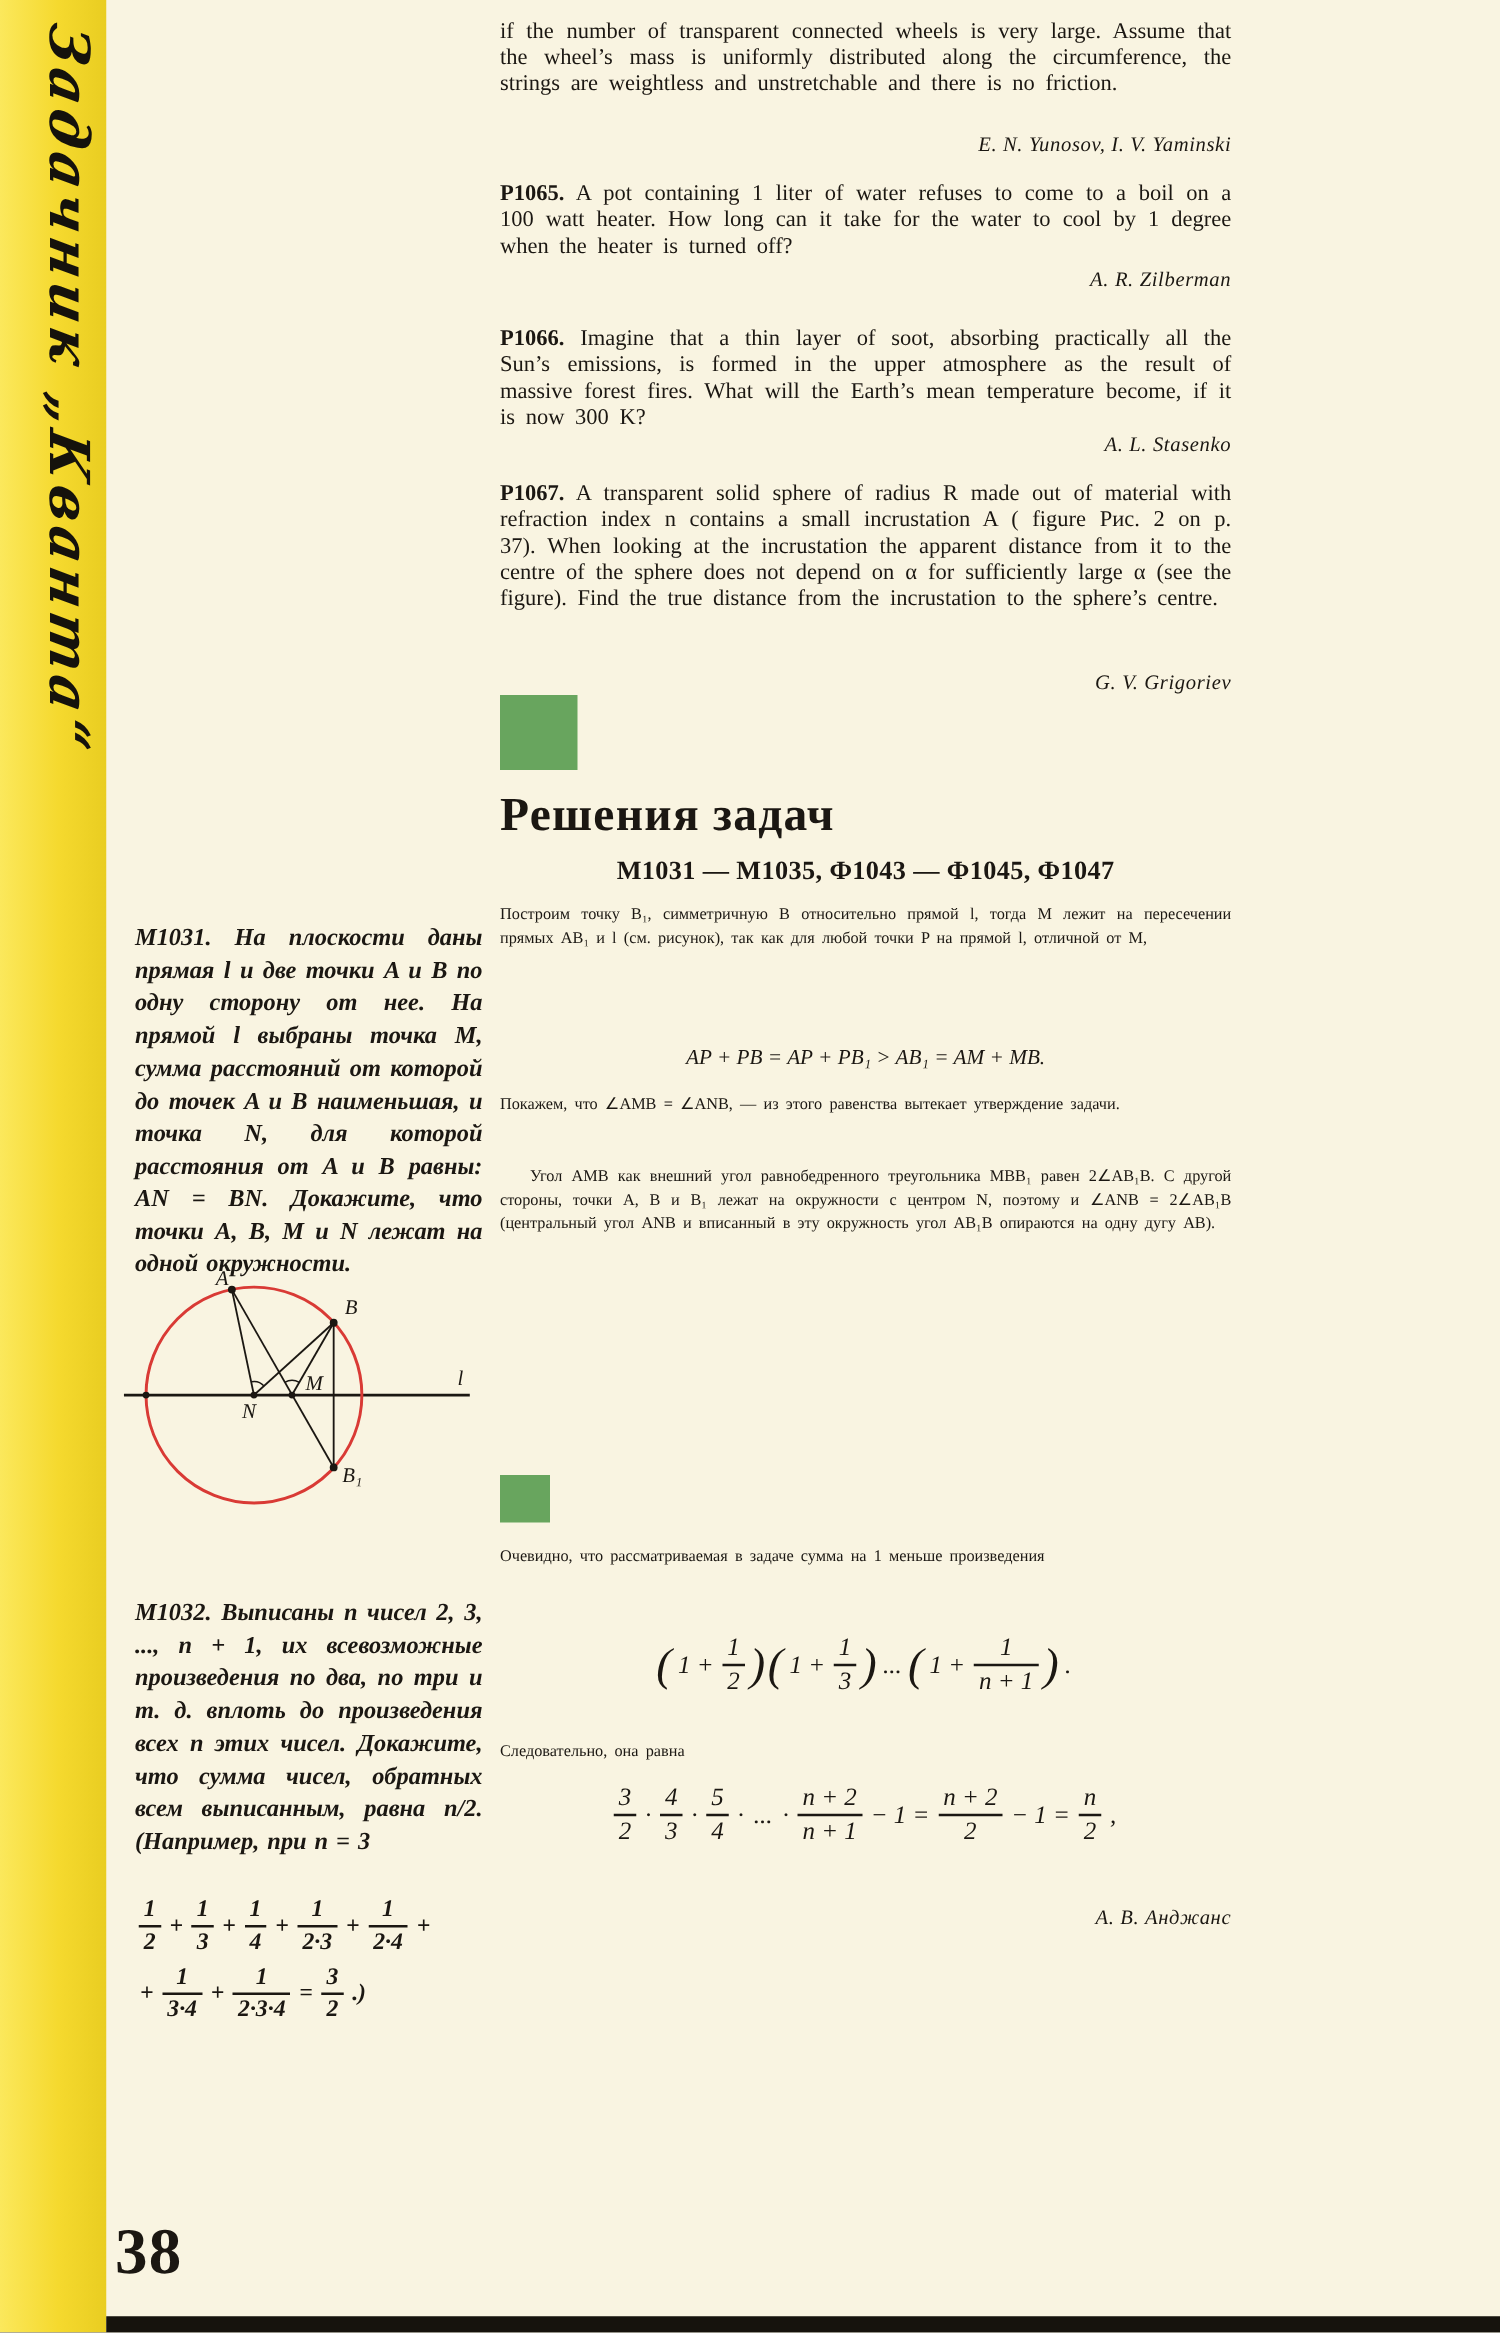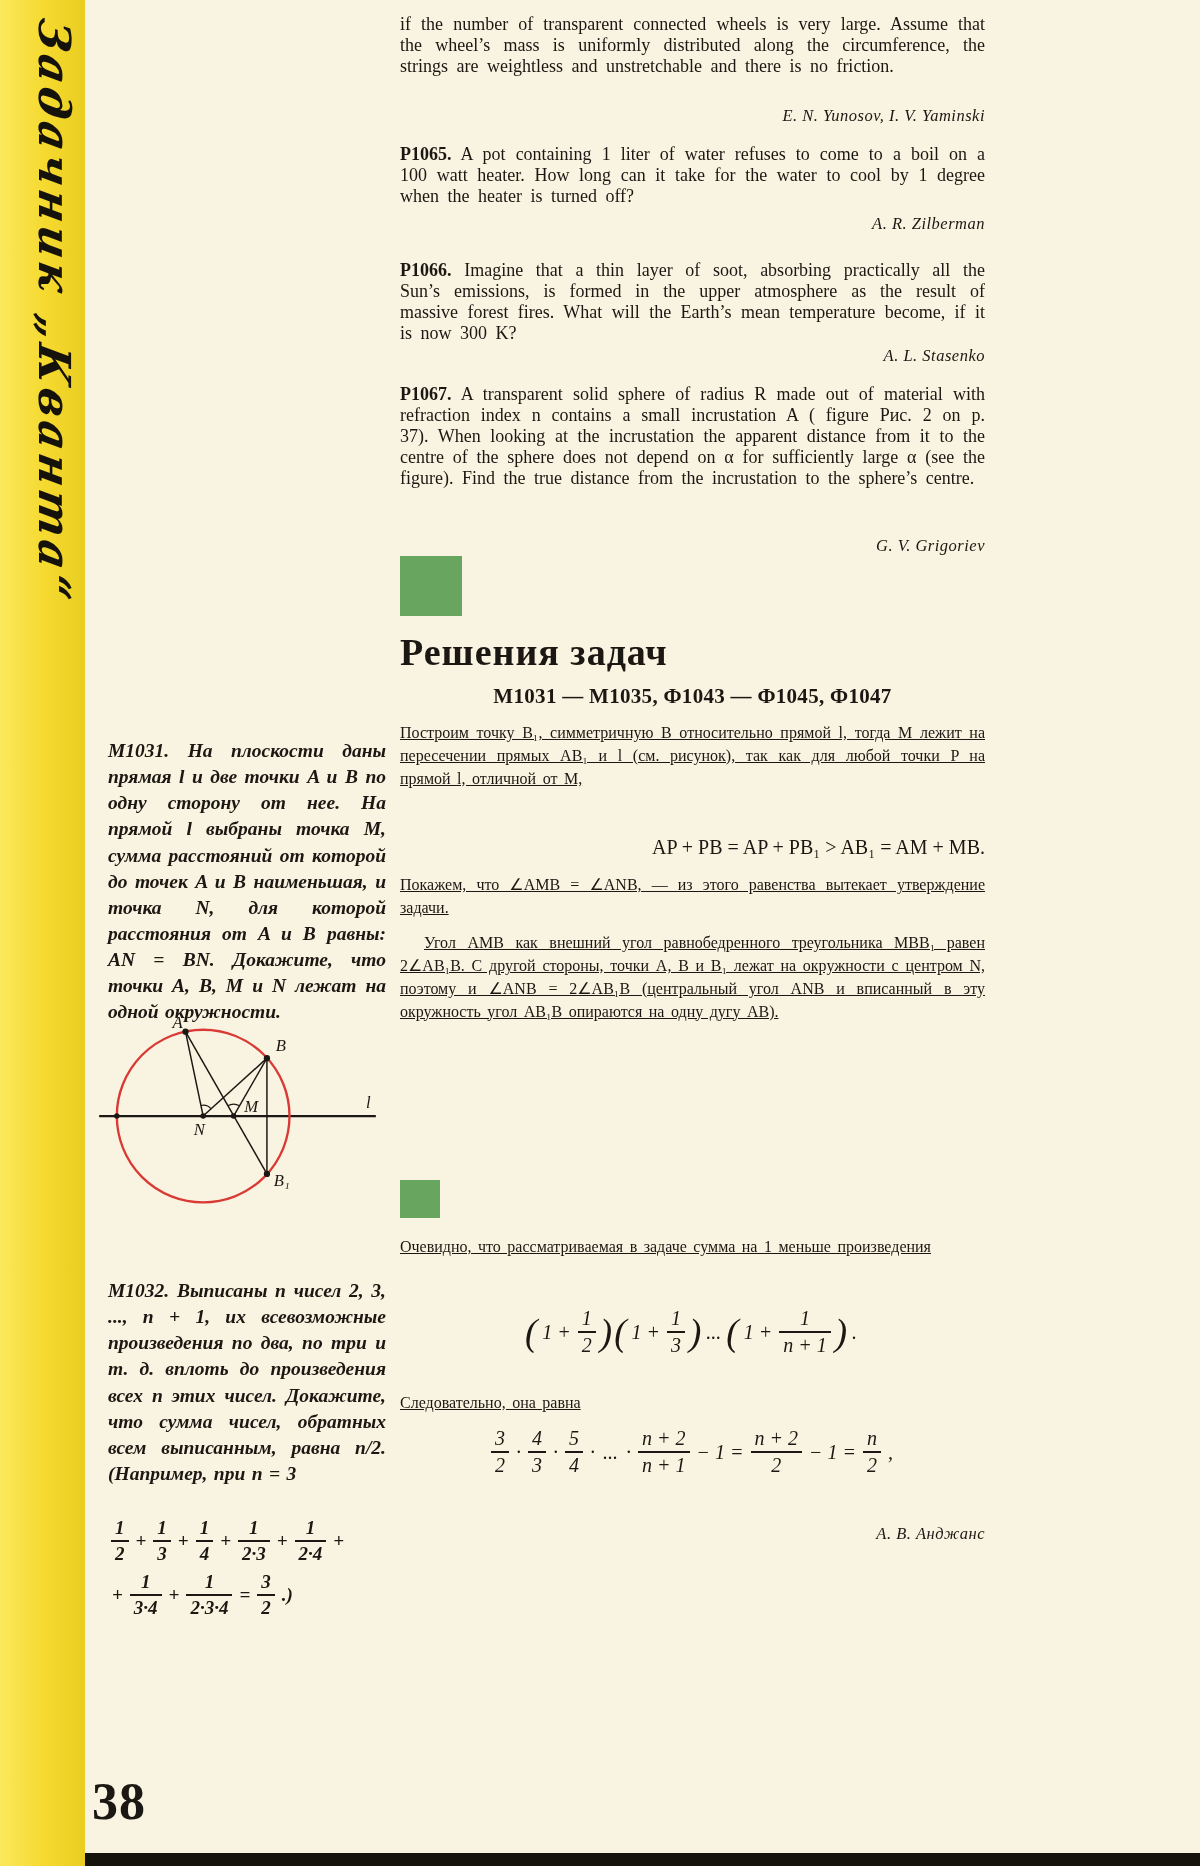--- a/index.html
+++ b/index.html
@@ -13,23 +13,23 @@
   .rpos{position:absolute;left:400px;width:585px;margin:0;}
   .lpos{position:absolute;left:92px;width:278px;margin:16px;}
   .eng{font-size:18px;line-height:1.16;text-align:justify;word-spacing:4px;}
   .plabel{font-weight:700;}
   .author{position:absolute;left:400px;width:585px;margin:0;text-align:right;
           font-style:italic;font-size:16.5px;letter-spacing:.5px;}
   .heading{font-size:38px;font-weight:700;letter-spacing:1px;}
   .subheading{font-size:21px;font-weight:700;letter-spacing:.3px;text-align:center;}
   .stmt{font-size:19.5px;font-weight:700;font-style:italic;line-height:1.34;
         text-align:justify;word-spacing:1.5px;}
-  .sol{font-size:16px;line-height:1.43;text-align:justify;word-spacing:2.5px;text-decoration:underline;}
+  .sol{font-size:13px;line-height:1.43;text-align:justify;word-spacing:2.5px;}
   .indent{text-indent:24px;}
-  .formula{font-size:20px;text-align:right;}
+  .formula{font-style:italic;font-size:17px;text-align:center;}
   .fx{font-style:italic;font-size:20px;}
   .tok{margin:0 4px;display:inline-block;vertical-align:middle;}
   .paren{font-size:185%;font-weight:400;margin:0 1px;line-height:1;}
   .frac{display:inline-block;vertical-align:middle;text-align:center;margin:0 3px;line-height:1.05;}
   .fn{display:block;padding:0 4px 2px;border-bottom:2px solid #1b1712;}
   .fd{display:block;padding:2px 4px 0;}
   .stmt-frac{font-weight:700;font-style:italic;font-size:19px;text-align:left;}
   .green{position:absolute;background:var(--green,#68a55e);}
   .pagenum{position:absolute;font-weight:700;font-size:52px;letter-spacing:1px;}
   .bottom-edge{position:absolute;left:85px;right:0;bottom:0;height:13px;background:#16130d;}

